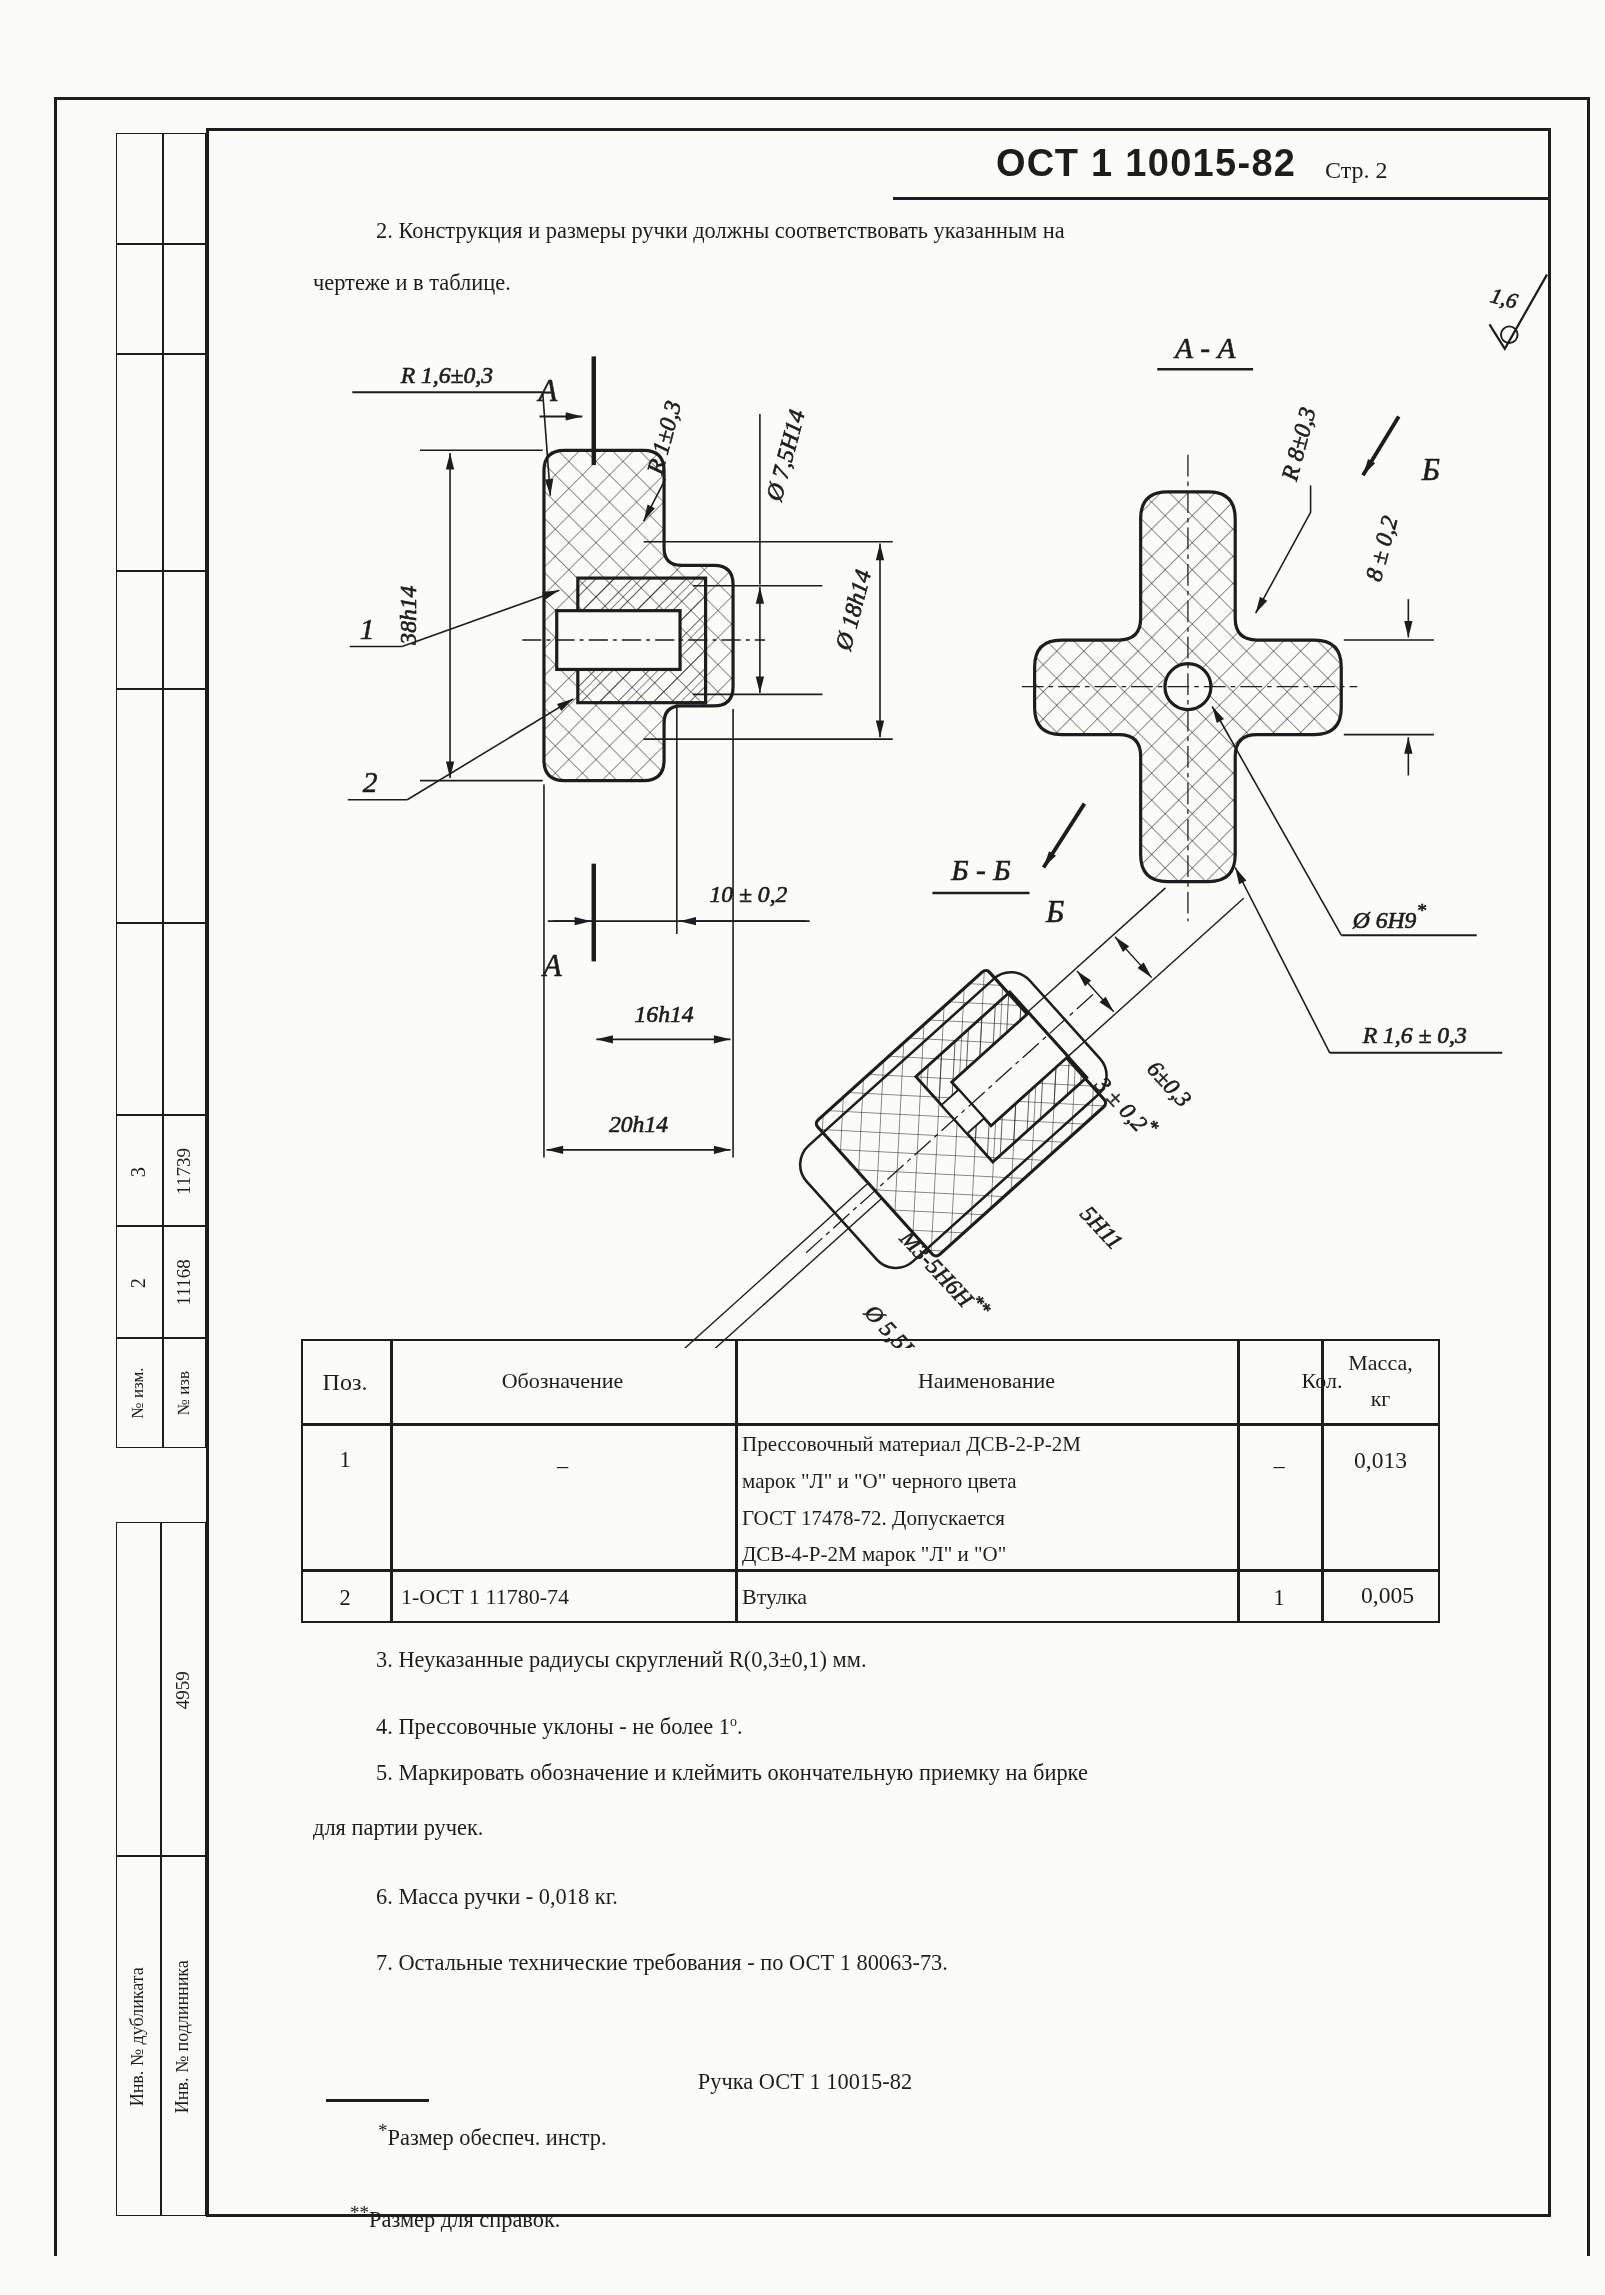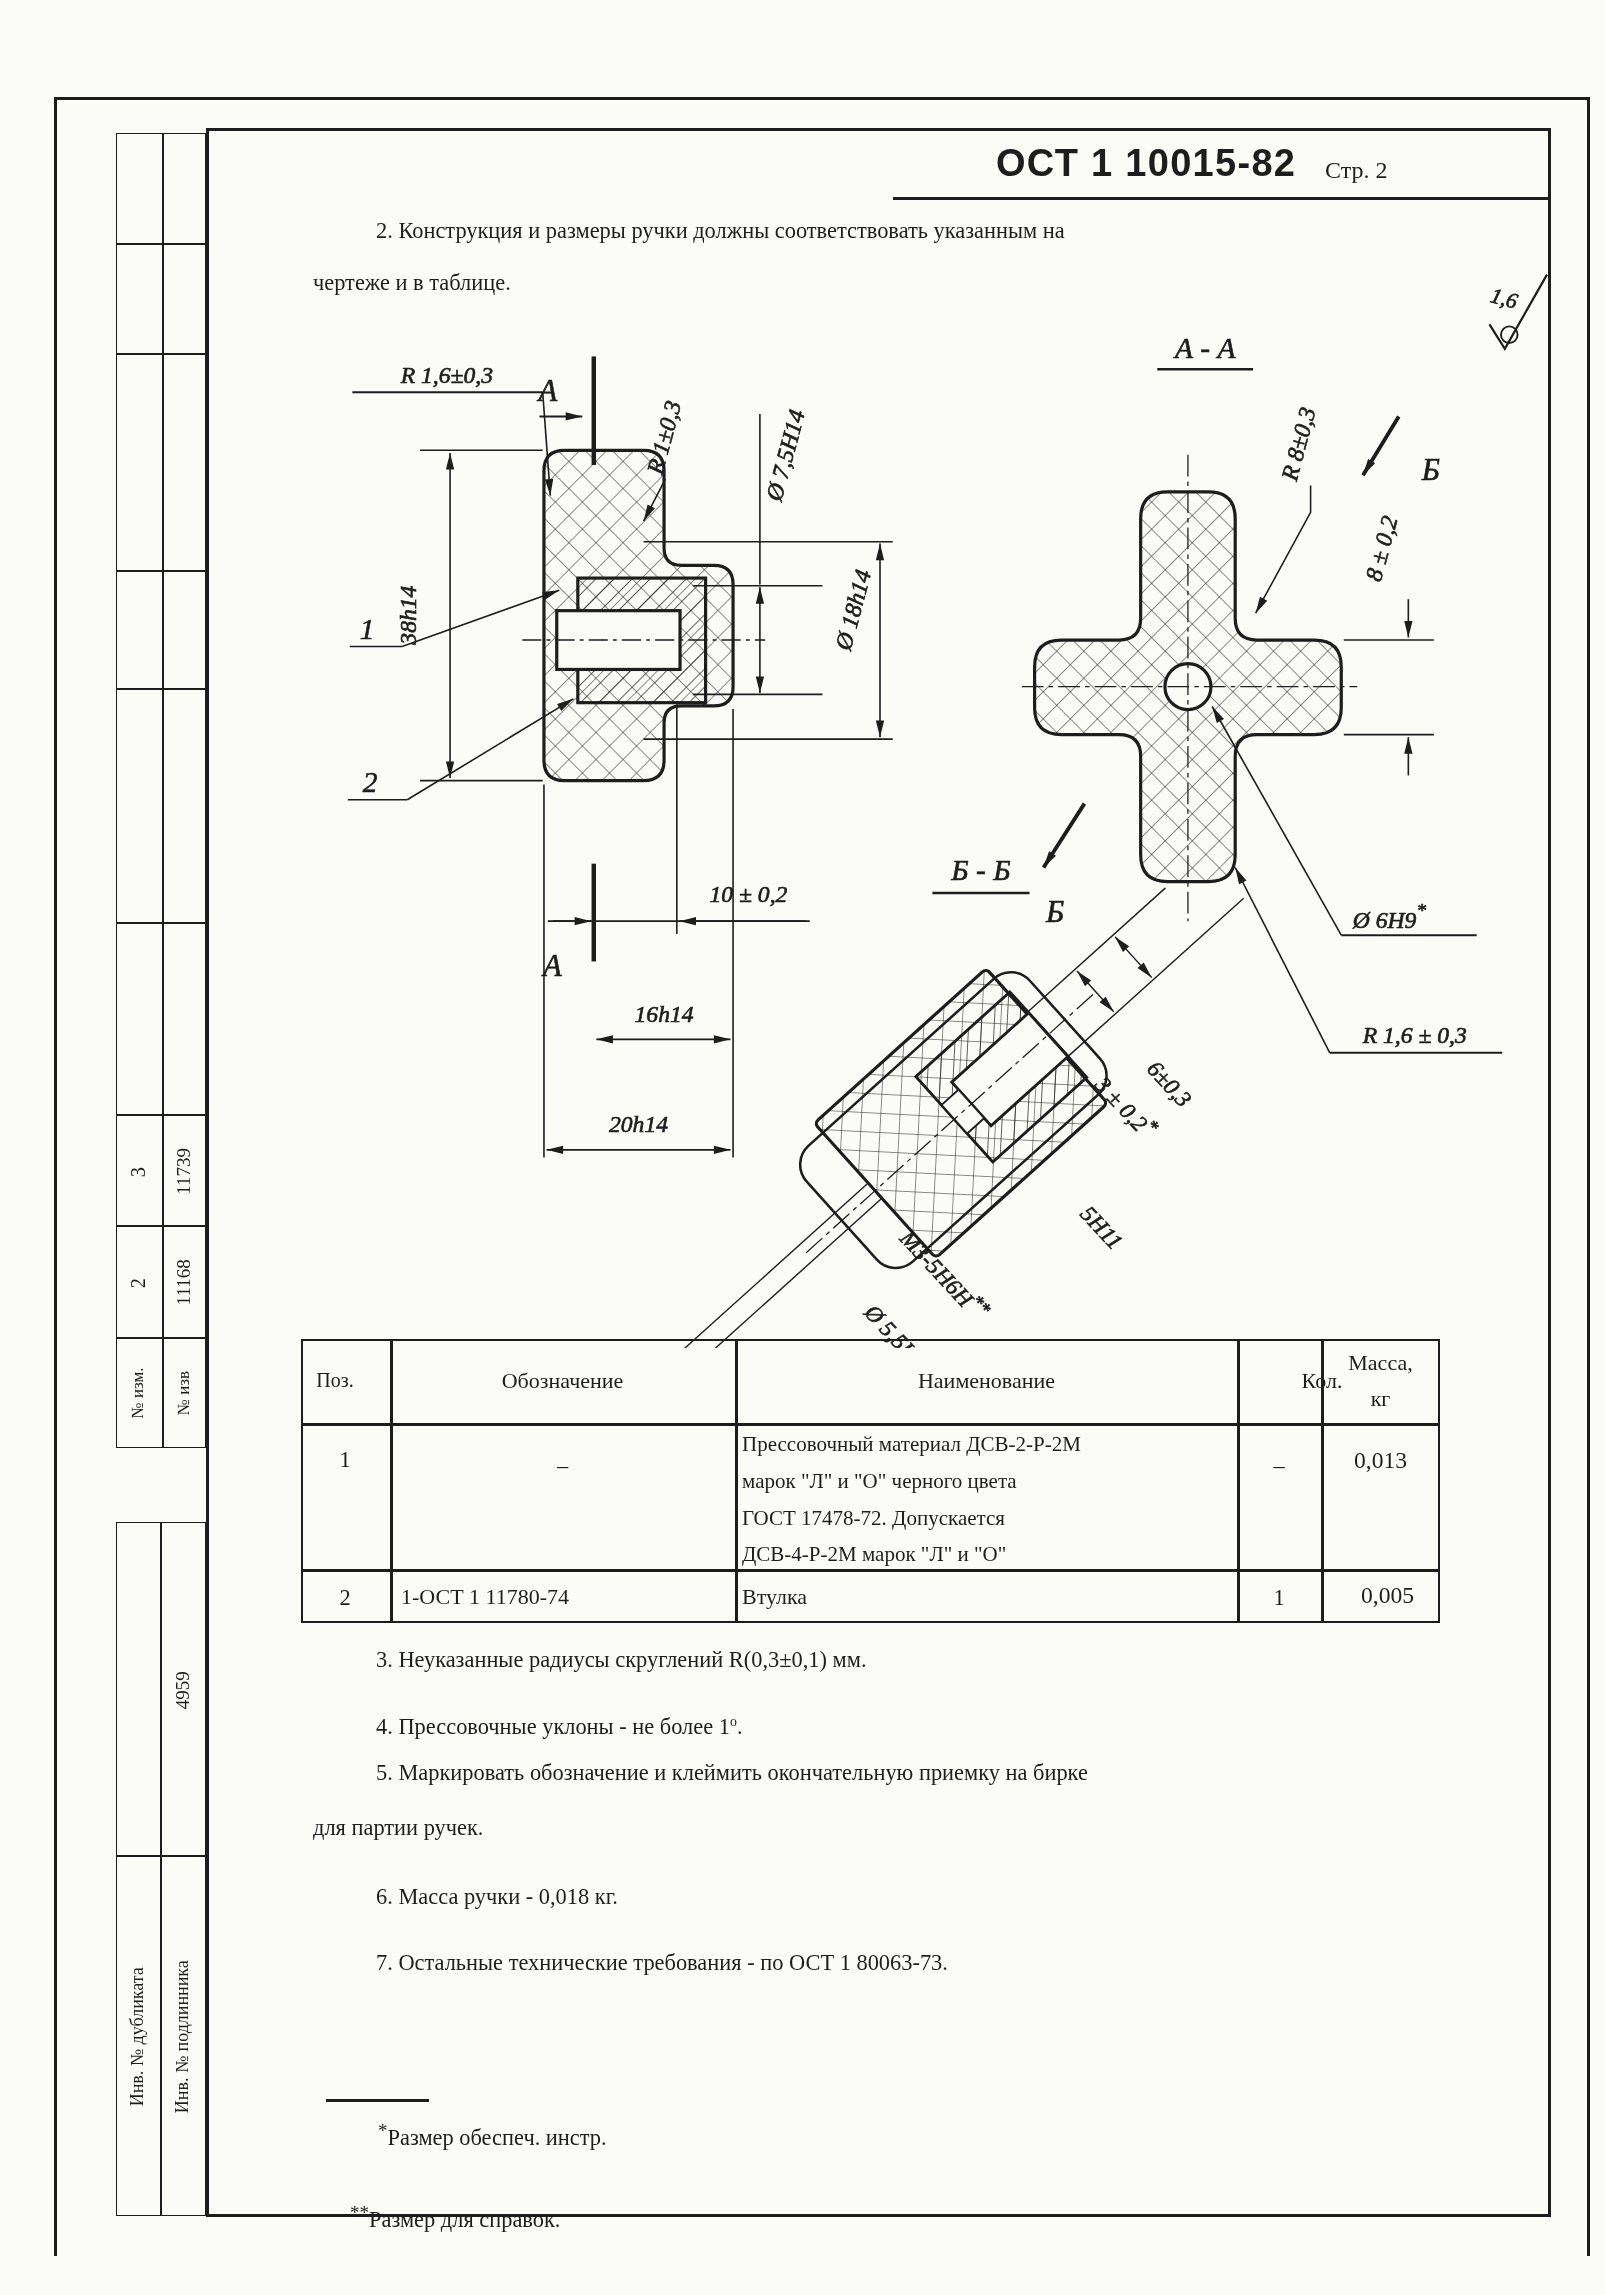--- a/index.html
+++ b/index.html
@@ -161,21 +161,21 @@
   </svg>
 
   <div style="position:absolute;left:301px;top:1339px;width:1139px;height:284px;border:2.6px solid #1d1d1d;box-sizing:border-box;"></div>
   <div class="ln" style="left:390px;top:1339px;width:2.6px;height:284px;"></div>
   <div class="ln" style="left:735px;top:1339px;width:2.6px;height:284px;"></div>
   <div class="ln" style="left:1237px;top:1339px;width:2.6px;height:284px;"></div>
   <div class="ln" style="left:1321px;top:1339px;width:2.6px;height:284px;"></div>
   <div class="ln" style="left:301px;top:1423px;width:1139px;height:2.6px;"></div>
   <div class="ln" style="left:301px;top:1569px;width:1139px;height:2.6px;"></div>
 
-  <div class="txt ctr" style="left:291px;top:1367px;width:88px;font-size:20px;">Поз.</div>
+  <div class="txt ctr" style="left:301px;top:1367px;width:88px;font-size:24px;">Поз.</div>
   <div class="txt ctr" style="left:390px;top:1367px;width:345px;font-size:22px;">Обозначение</div>
   <div class="txt ctr" style="left:735px;top:1367px;width:503px;font-size:22px;">Наименование</div>
   <div class="txt ctr" style="left:1280px;top:1367px;width:84px;font-size:22px;">Кол.</div>
   <div class="txt ctr" style="left:1321px;top:1349px;width:119px;font-size:22px;">Масса,</div>
   <div class="txt ctr" style="left:1321px;top:1385px;width:119px;font-size:22px;">кг</div>
 
   <div class="txt ctr" style="left:301px;top:1445px;width:88px;">1</div>
   <div class="txt ctr" style="left:390px;top:1451px;width:345px;">–</div>
   <div class="txt" style="left:742px;top:1431px;font-size:21px;">Прессовочный материал ДСВ-2-Р-2М</div>
   <div class="txt" style="left:742px;top:1468px;font-size:21px;">марок "Л" и "О" черного цвета</div>
@@ -192,20 +192,21 @@
 
   <div class="txt" style="left:376px;top:1645px;">3. Неуказанные радиусы скруглений R(0,3±0,1) мм.</div>
   <div class="txt" style="left:376px;top:1712px;">
     <span>4. Прессовочные уклоны - не более 1</span><sup>о</sup><span>.</span>
   </div>
   <div class="txt" style="left:376px;top:1758px;">5. Маркировать обозначение и клеймить окончательную приемку на бирке</div>
   <div class="txt" style="left:313px;top:1813px;">для партии ручек.</div>
   <div class="txt" style="left:376px;top:1882px;">6. Масса ручки - 0,018 кг.</div>
   <div class="txt" style="left:376px;top:1948px;">7. Остальные технические требования - по ОСТ 1 80063-73.</div>
 
+  <div class="txt ctr" style="left:294px;top:2067px;width:1022px;">Ручка ОСТ 1 10015-82</div>
 
   <div class="ln" style="left:326px;top:2099px;width:103px;height:2.6px;"></div>
   <div class="txt" style="left:378px;top:2119px;">
     <sup style="font-size:19px;">*</sup><span>Размер обеспеч. инстр.</span>
   </div>
   <div class="txt" style="left:350px;top:2177px;margin-top:24px;">
     <sup style="font-size:19px;">**</sup><span>Размер для справок.</span>
   </div>
 
   <div style="position:absolute;left:116px;top:133px;width:90px;height:1315px;border:1.9px solid #1d1d1d;box-sizing:border-box;"></div>

